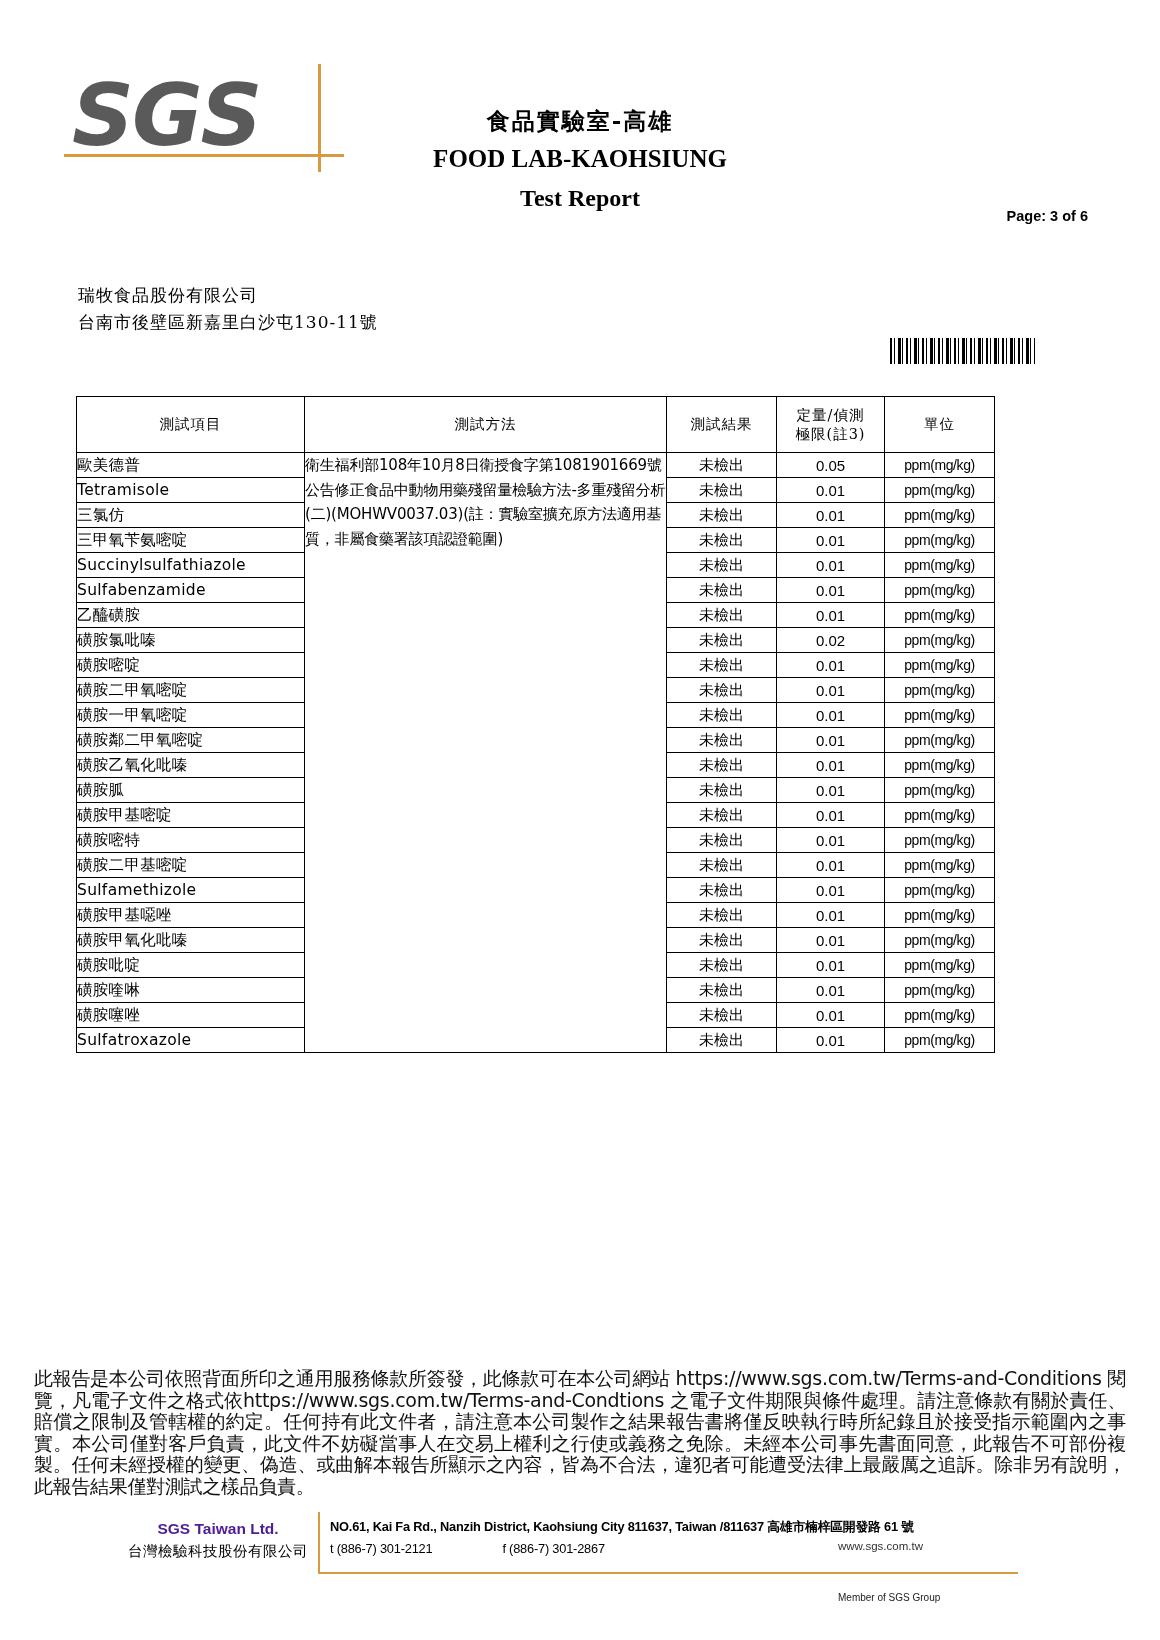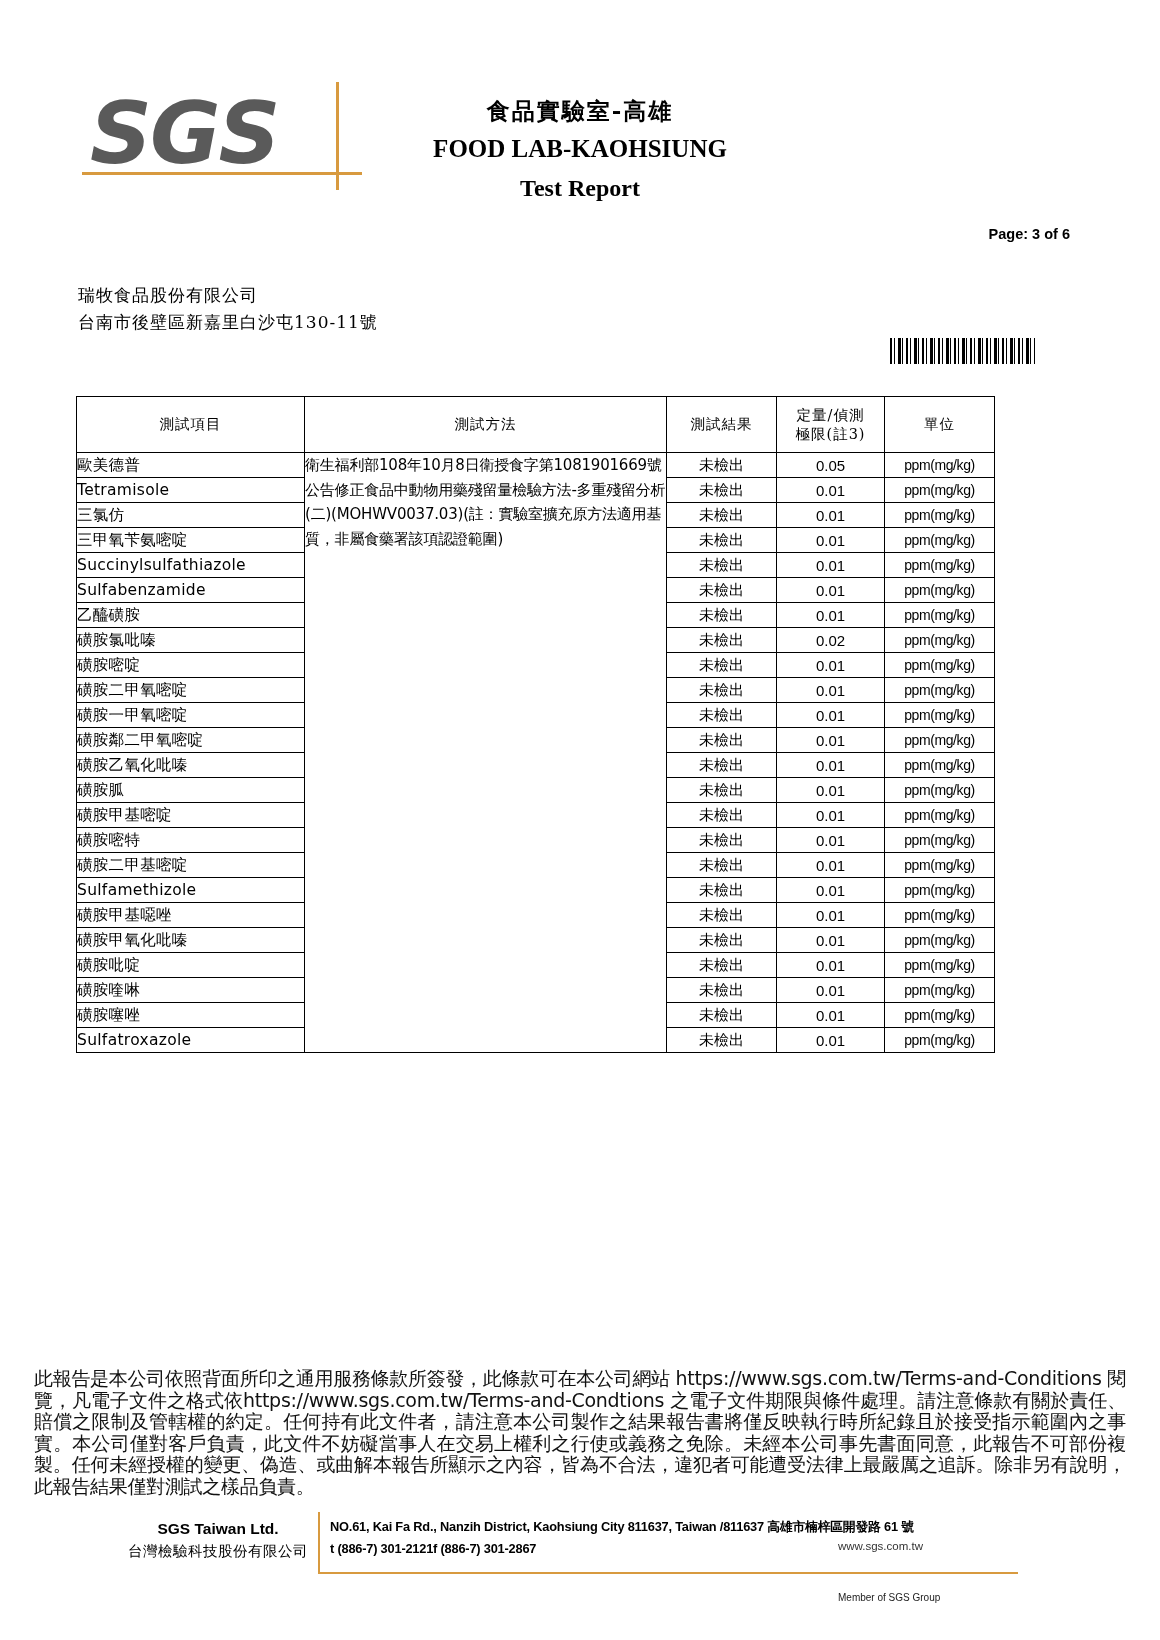--- a/index.html
+++ b/index.html
@@ -7,21 +7,21 @@
   body {
     width:1160px; height:1640px;
     background:#ffffff;
     font-family:"Liberation Sans","DejaVu Sans",sans-serif;
     color:#000;
     position:relative;
     overflow:hidden;
   }
 
   
-  .page { position:relative; width:1160px; height:1640px; padding:18px; }
+  .page { position:relative; width:1160px; height:1640px; padding:0; }
 
   .header { position:relative; height:240px; }
 
   .logo-wrap{
     position:absolute; left:72px; top:72px; width:270px; height:110px;
   }
   .logo-text{
     font-family:"DejaVu Sans","Liberation Sans",sans-serif;
     font-weight:bold;
     font-size:86px;
@@ -36,21 +36,21 @@
   }
   .logo-hline{
     position:absolute; left:-8px; top:82px; width:280px; height:3px; background:#d89a3f;
   }
 
   .title-block{
     position:absolute; left:0; right:0; top:78px; text-align:center;
   }
   .t-cn1{
     font-family:"DejaVu Serif","Liberation Serif",serif;
-    font-size:23px; letter-spacing:2px; font-weight:600; margin-bottom:8px;
+    font-size:23px; letter-spacing:2px; font-weight:600; margin-bottom:8px;margin-top:28px;
   }
   .t-en1{
     font-family:"Liberation Serif","DejaVu Serif",serif;
     font-size:25px; font-weight:bold; letter-spacing:0px; margin-bottom:12px;
   }
   .t-cn2{
     font-family:"DejaVu Serif","Liberation Serif",serif;
     font-size:22px; letter-spacing:9px; font-weight:600; margin-bottom:8px;
   }
   .t-en2{
@@ -166,39 +166,39 @@
     color:#111;
   }
 
   .foot-bar{
     position:absolute; top:1508px; left:0; width:1160px; height:100px;
   }
   .sgs-tw{
     position:absolute; left:118px; top:12px; text-align:center; width:200px;
   }
   .sgs-tw .en{
-    color:#000000; font-weight:bold; font-size:15.5px;
+    color:#4c1d95; font-weight:bold; font-size:15.5px;
     font-family:"Liberation Sans",sans-serif;
   }
   .sgs-tw .cn{
     font-family:"DejaVu Serif","Liberation Serif",serif;
     font-size:14.5px; margin-top:4px; letter-spacing:0.5px;
   }
   .foot-divider{
     position:absolute; left:318px; top:4px; width:2px; height:62px; background:#d89a3f;
   }
   .foot-hline{
     position:absolute; left:318px; top:64px; width:700px; height:2px; background:#d89a3f;
   }
   .addr{
     position:absolute; left:330px; top:8px;
     font-family:"Liberation Sans",sans-serif;
     font-size:12.8px; line-height:22px; letter-spacing:-0.2px;
   }
-  .addr .l2{ display:flex; font-weight:bold; }
+  .addr .l2{ display:flex; gap:70px; font-weight:normal; }
   .addr .l1 { font-weight:600; }
   .web{
     position:absolute; left:838px; top:32px;
     font-size:11.5px; color:#333;
     font-family:"Liberation Sans",sans-serif;
   }
   .member{
     position:absolute; left:838px; top:84px;
     font-size:10px; color:#222;
     font-family:"Liberation Sans",sans-serif;

